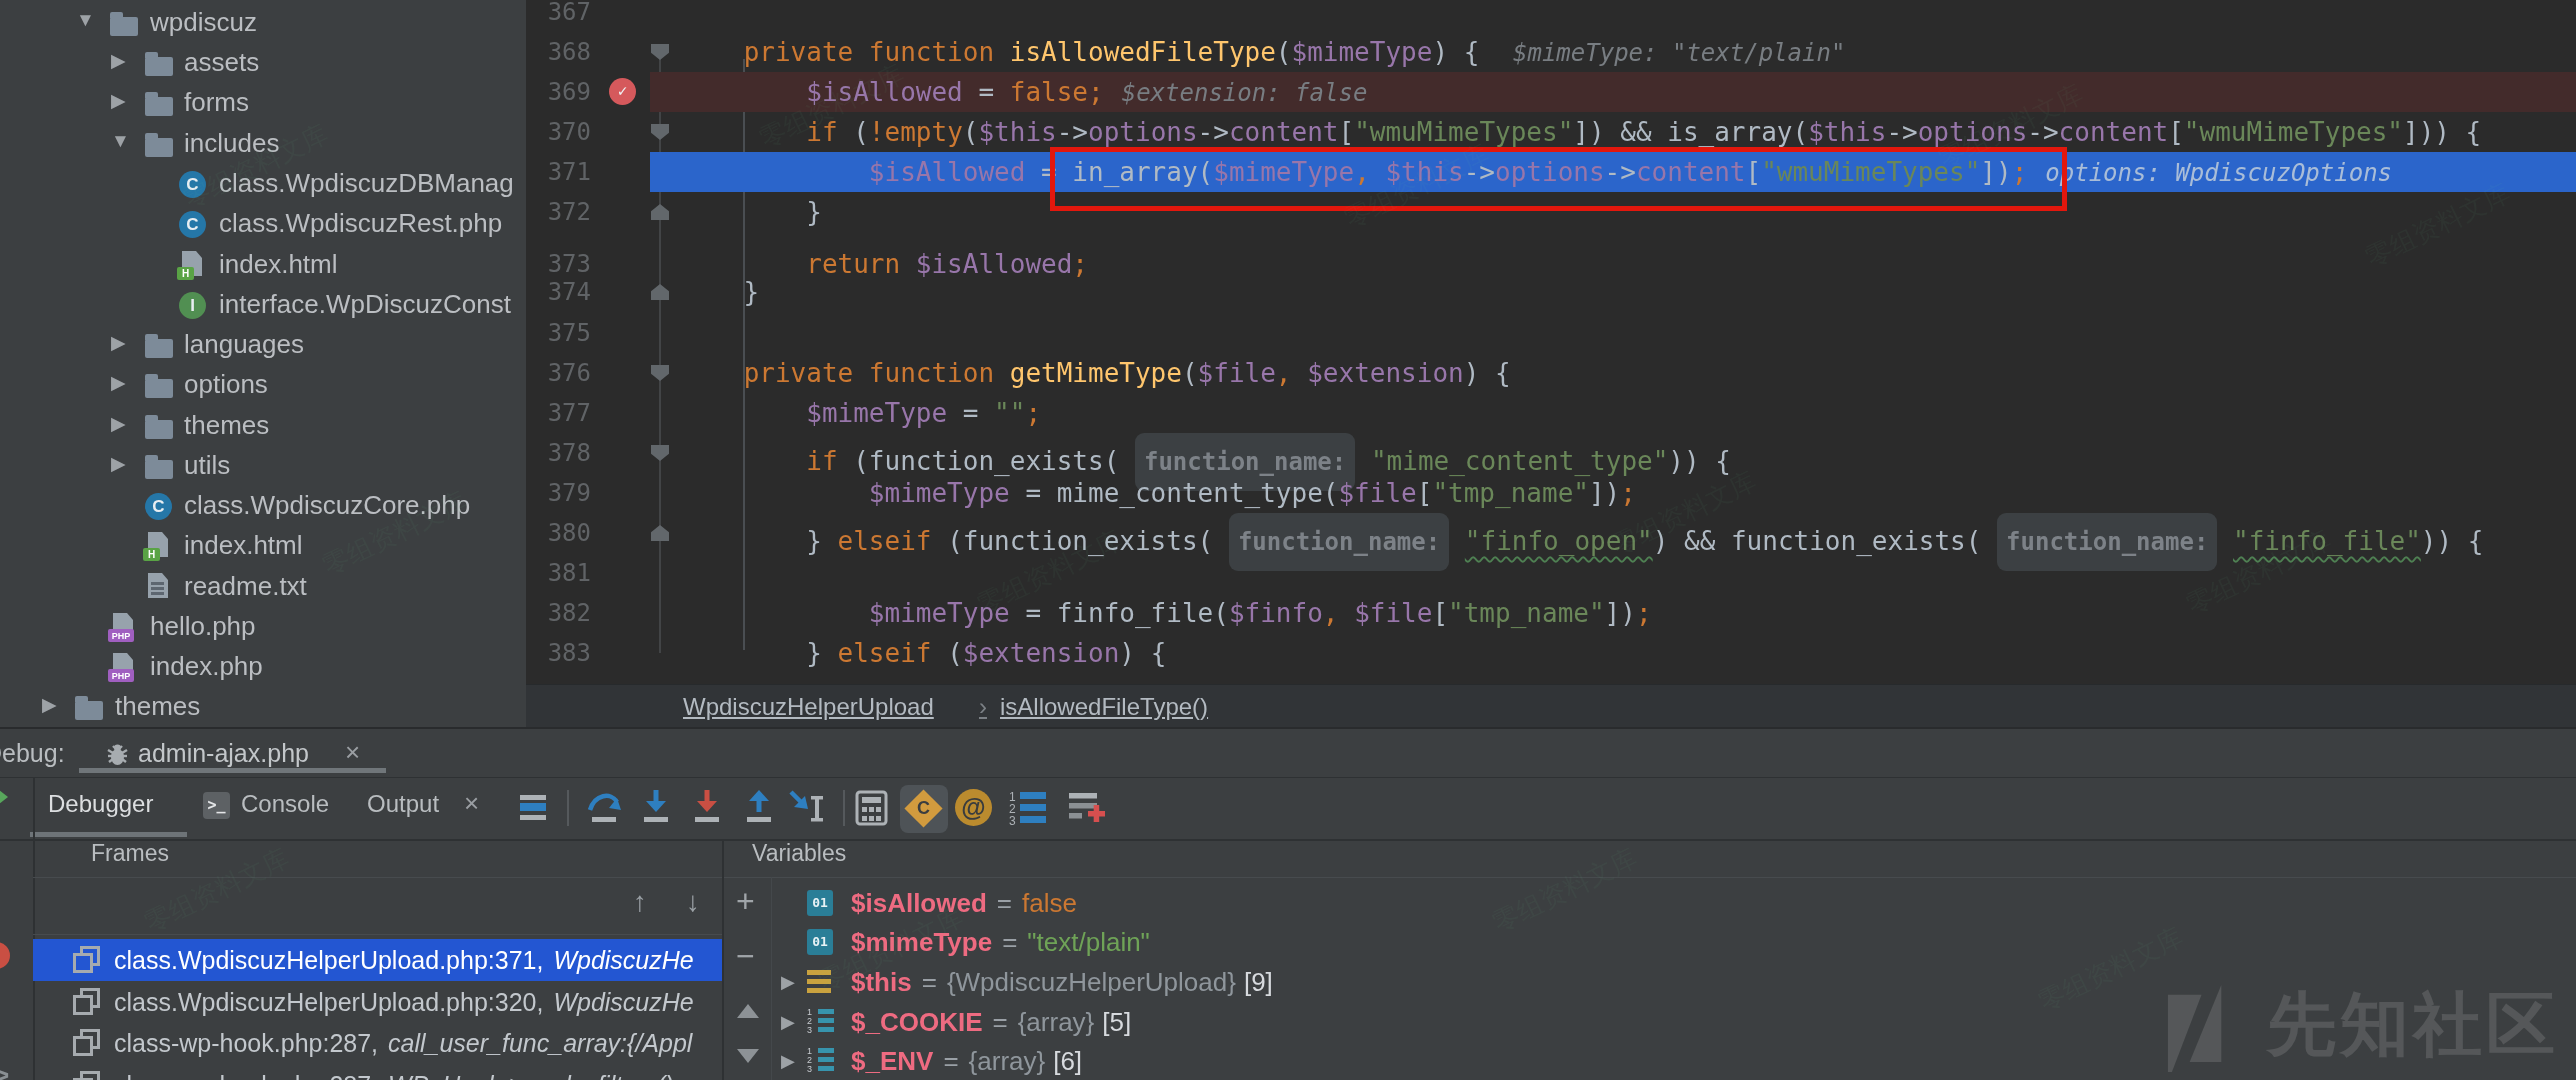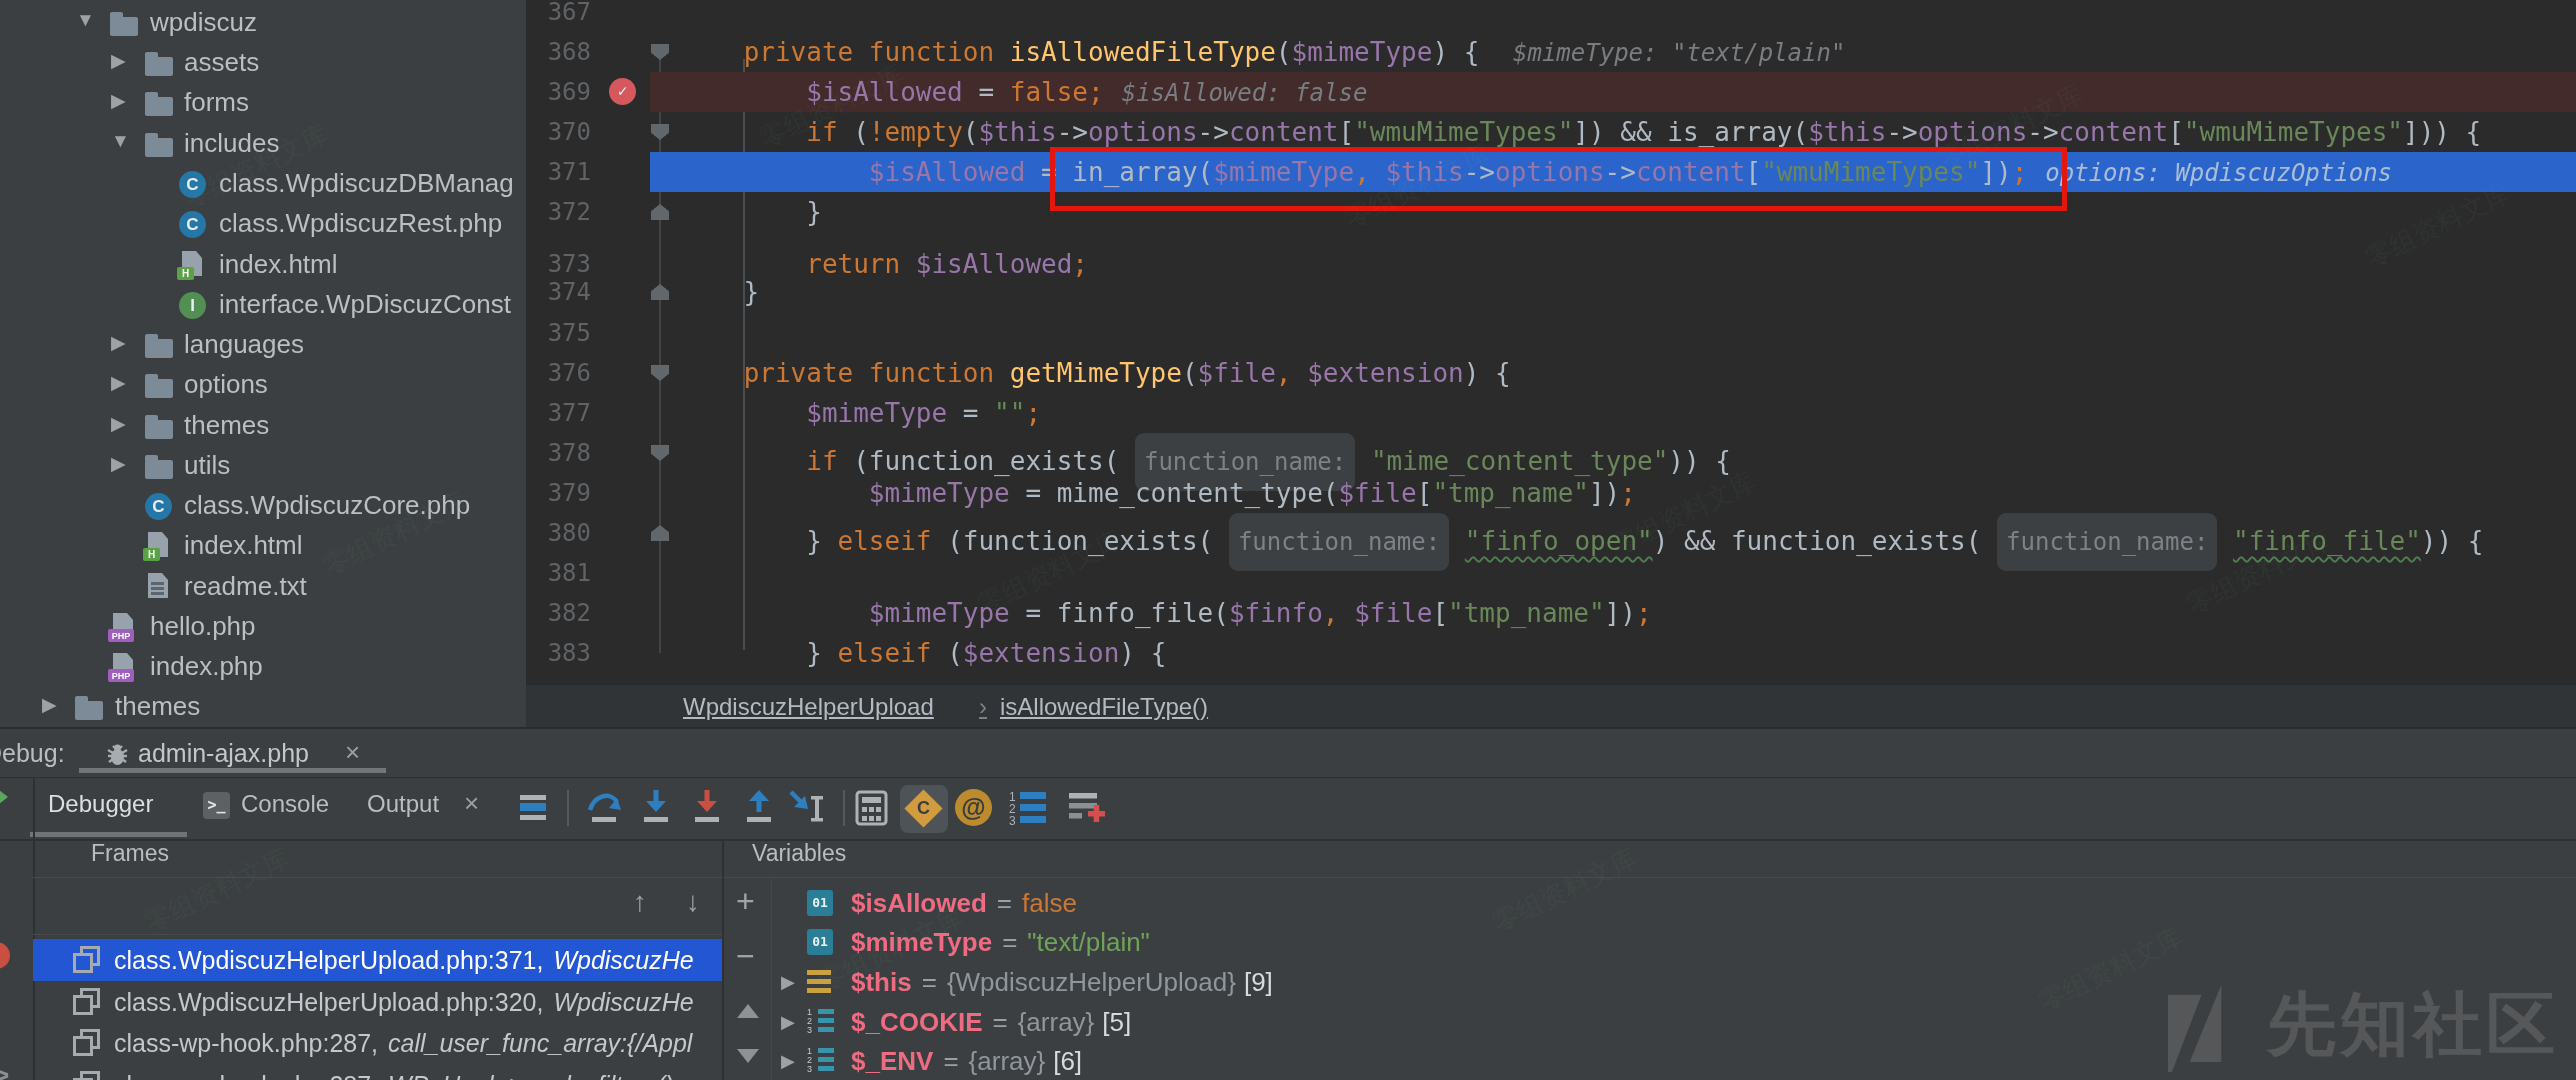--- a/index.html
+++ b/index.html
@@ -26,21 +26,21 @@
   .crow{position:absolute;left:0;width:2050px;height:40px;font:26px/40px "DejaVu Sans Mono",monospace;white-space:pre;}
   .hl{position:absolute;left:124px;right:0;top:0;bottom:0;}
   .hl.break{background:#432b2b;}
   .hl.exec{background:#2b65cb;}
   .lnum{position:absolute;left:0;width:65px;text-align:right;color:#606366;font-size:24px;}
   .code{position:absolute;left:155px;top:0;}
   .p{color:#b0bac4;} .k{color:#cc7832;} .f{color:#ffc66d;} .v{color:#9876aa;} .s{color:#6a8759;}
   .cn{color:#9876aa;font-style:italic;}
   .sw{color:#6a8759;text-decoration:underline wavy #4e8052 2px;text-underline-offset:6px;}
   .vw{color:#9876aa;text-decoration:underline wavy #4e8052 2px;text-underline-offset:6px;}
-  .chip{display:inline-block;background:#3c4043;color:#7d8288;border-radius:9px;padding:12px 9px;font-size:24px;line-height:34px;vertical-align:baseline;}
+  .chip{display:inline-block;background:#3c4043;color:#7d8288;border-radius:9px;padding:12px 9px;font-size:24px;line-height:34px;vertical-align:baseline;font-weight:bold;}
   .inlay{color:#787d82;font-style:italic;font-size:24px;margin-left:18px;}
   .inlay.on-exec{color:#a9bdd8;}
   .bp{position:absolute;left:83px;top:6px;width:27px;height:27px;border-radius:50%;background:#d5595c;
       color:#eef0f2;font-size:16px;text-align:center;line-height:26px;}
   .fold{position:absolute;left:125px;width:18px;height:16px;background:#62676b;top:12px;}
   .fold.down{clip-path:polygon(0 0,100% 0,100% 55%,50% 100%,0 55%);}
   .fold.up{clip-path:polygon(50% 0,100% 45%,100% 100%,0 100%,0 45%);}
   .guide{position:absolute;background:#4a4e52;width:2px;}
   .anno{position:absolute;left:524px;top:147px;width:1007px;height:54px;border:5px solid #e3170d;z-index:30;}
   
@@ -235,21 +235,21 @@
         <span class="tlabel" style="left:115px">themes</span>
       </div>
     </aside>
 
   <section class="editor" id="editor">
     <div class="guide" style="left:133px;top:58px;height:595px;width:2px;background:#55595c;opacity:.55"></div>
     <div class="guide" style="left:217px;top:59px;height:591px;"></div>
     <div id="code-lines">
         <div class="crow" style="top: -8px;"><span class="lnum">367</span><span class="code"></span></div>
         <div class="crow" style="top: 32px;"><span class="lnum">368</span><div class="fold down"></div><span class="code"><span class="p">    </span><span class="k">private function </span><span class="f">isAllowedFileType</span><span class="p">(</span><span class="v">$mimeType</span><span class="p">) { </span><span class="inlay ">$mimeType: "text/plain"</span></span></div>
-        <div class="crow" style="top: 72px;"><div class="hl break"></div><span class="lnum">369</span><div class="bp">✓</div><span class="code"><span class="p">        </span><span class="v">$isAllowed</span><span class="p"> = </span><span class="k">false</span><span class="k">;</span><span class="inlay ">$isAllowed: false</span></span></div>
+        <div class="crow" style="top: 72px;"><div class="hl break"></div><span class="lnum">369</span><div class="bp">✓</div><span class="code"><span class="p">        </span><span class="v">$isAllowed</span><span class="p"> = </span><span class="k">false</span><span class="k">;</span><span class="inlay ">$extension: false</span></span></div>
         <div class="crow" style="top: 112px;"><span class="lnum">370</span><div class="fold down"></div><span class="code"><span class="p">        </span><span class="k">if </span><span class="p">(</span><span class="k">!empty</span><span class="p">(</span><span class="v">$this</span><span class="p">-&gt;</span><span class="v">options</span><span class="p">-&gt;</span><span class="v">content</span><span class="p">[</span><span class="s">"wmuMimeTypes"</span><span class="p">]) &amp;&amp; is_array(</span><span class="v">$this</span><span class="p">-&gt;</span><span class="v">options</span><span class="p">-&gt;</span><span class="v">content</span><span class="p">[</span><span class="s">"wmuMimeTypes"</span><span class="p">])) {</span></span></div>
         <div class="crow" style="top: 152px;"><div class="hl exec"></div><span class="lnum">371</span><span class="code"><span class="p">            </span><span class="v">$isAllowed</span><span class="p"> = in_array(</span><span class="v">$mimeType</span><span class="k">,</span><span class="p"> </span><span class="v">$this</span><span class="p">-&gt;</span><span class="v">options</span><span class="p">-&gt;</span><span class="v">content</span><span class="p">[</span><span class="s">"wmuMimeTypes"</span><span class="p">])</span><span class="k">;</span><span class="inlay on-exec">options: WpdiscuzOptions</span></span></div>
         <div class="crow" style="top: 192px;"><span class="lnum">372</span><div class="fold up"></div><span class="code"><span class="p">        }</span></span></div>
         <div class="crow" style="top: 244px; padding-left: 40px;"><span class="lnum">373</span><span class="code"><span class="p">        </span><span class="k">return </span><span class="v">$isAllowed</span><span class="k">;</span></span></div>
         <div class="crow" style="top: 272px;"><span class="lnum">374</span><div class="fold up"></div><span class="code"><span class="p">    }</span></span></div>
         <div class="crow" style="top: 313px;"><span class="lnum">375</span><span class="code"></span></div>
         <div class="crow" style="top: 353px;"><span class="lnum">376</span><div class="fold down"></div><span class="code"><span class="p">    </span><span class="k">private function </span><span class="f">getMimeType</span><span class="p">(</span><span class="v">$file</span><span class="k">,</span><span class="p"> </span><span class="v">$extension</span><span class="p">) {</span></span></div>
         <div class="crow" style="top: 393px;"><span class="lnum">377</span><span class="code"><span class="p">        </span><span class="v">$mimeType</span><span class="p"> = </span><span class="s">""</span><span class="k">;</span></span></div>
         <div class="crow" style="top: 433px;"><span class="lnum">378</span><div class="fold down"></div><span class="code"><span class="p">        </span><span class="k">if </span><span class="p">(function_exists( </span><span class="chip">function_name:</span><span class="p"> </span><span class="s">"mime_content_type"</span><span class="p">)) {</span></span></div>
         <div class="crow" style="top: 473px;"><span class="lnum">379</span><span class="code"><span class="p">            </span><span class="v">$mimeType</span><span class="p"> = mime_content_type(</span><span class="v">$file</span><span class="p">[</span><span class="s">"tmp_name"</span><span class="p">])</span><span class="k">;</span></span></div>

